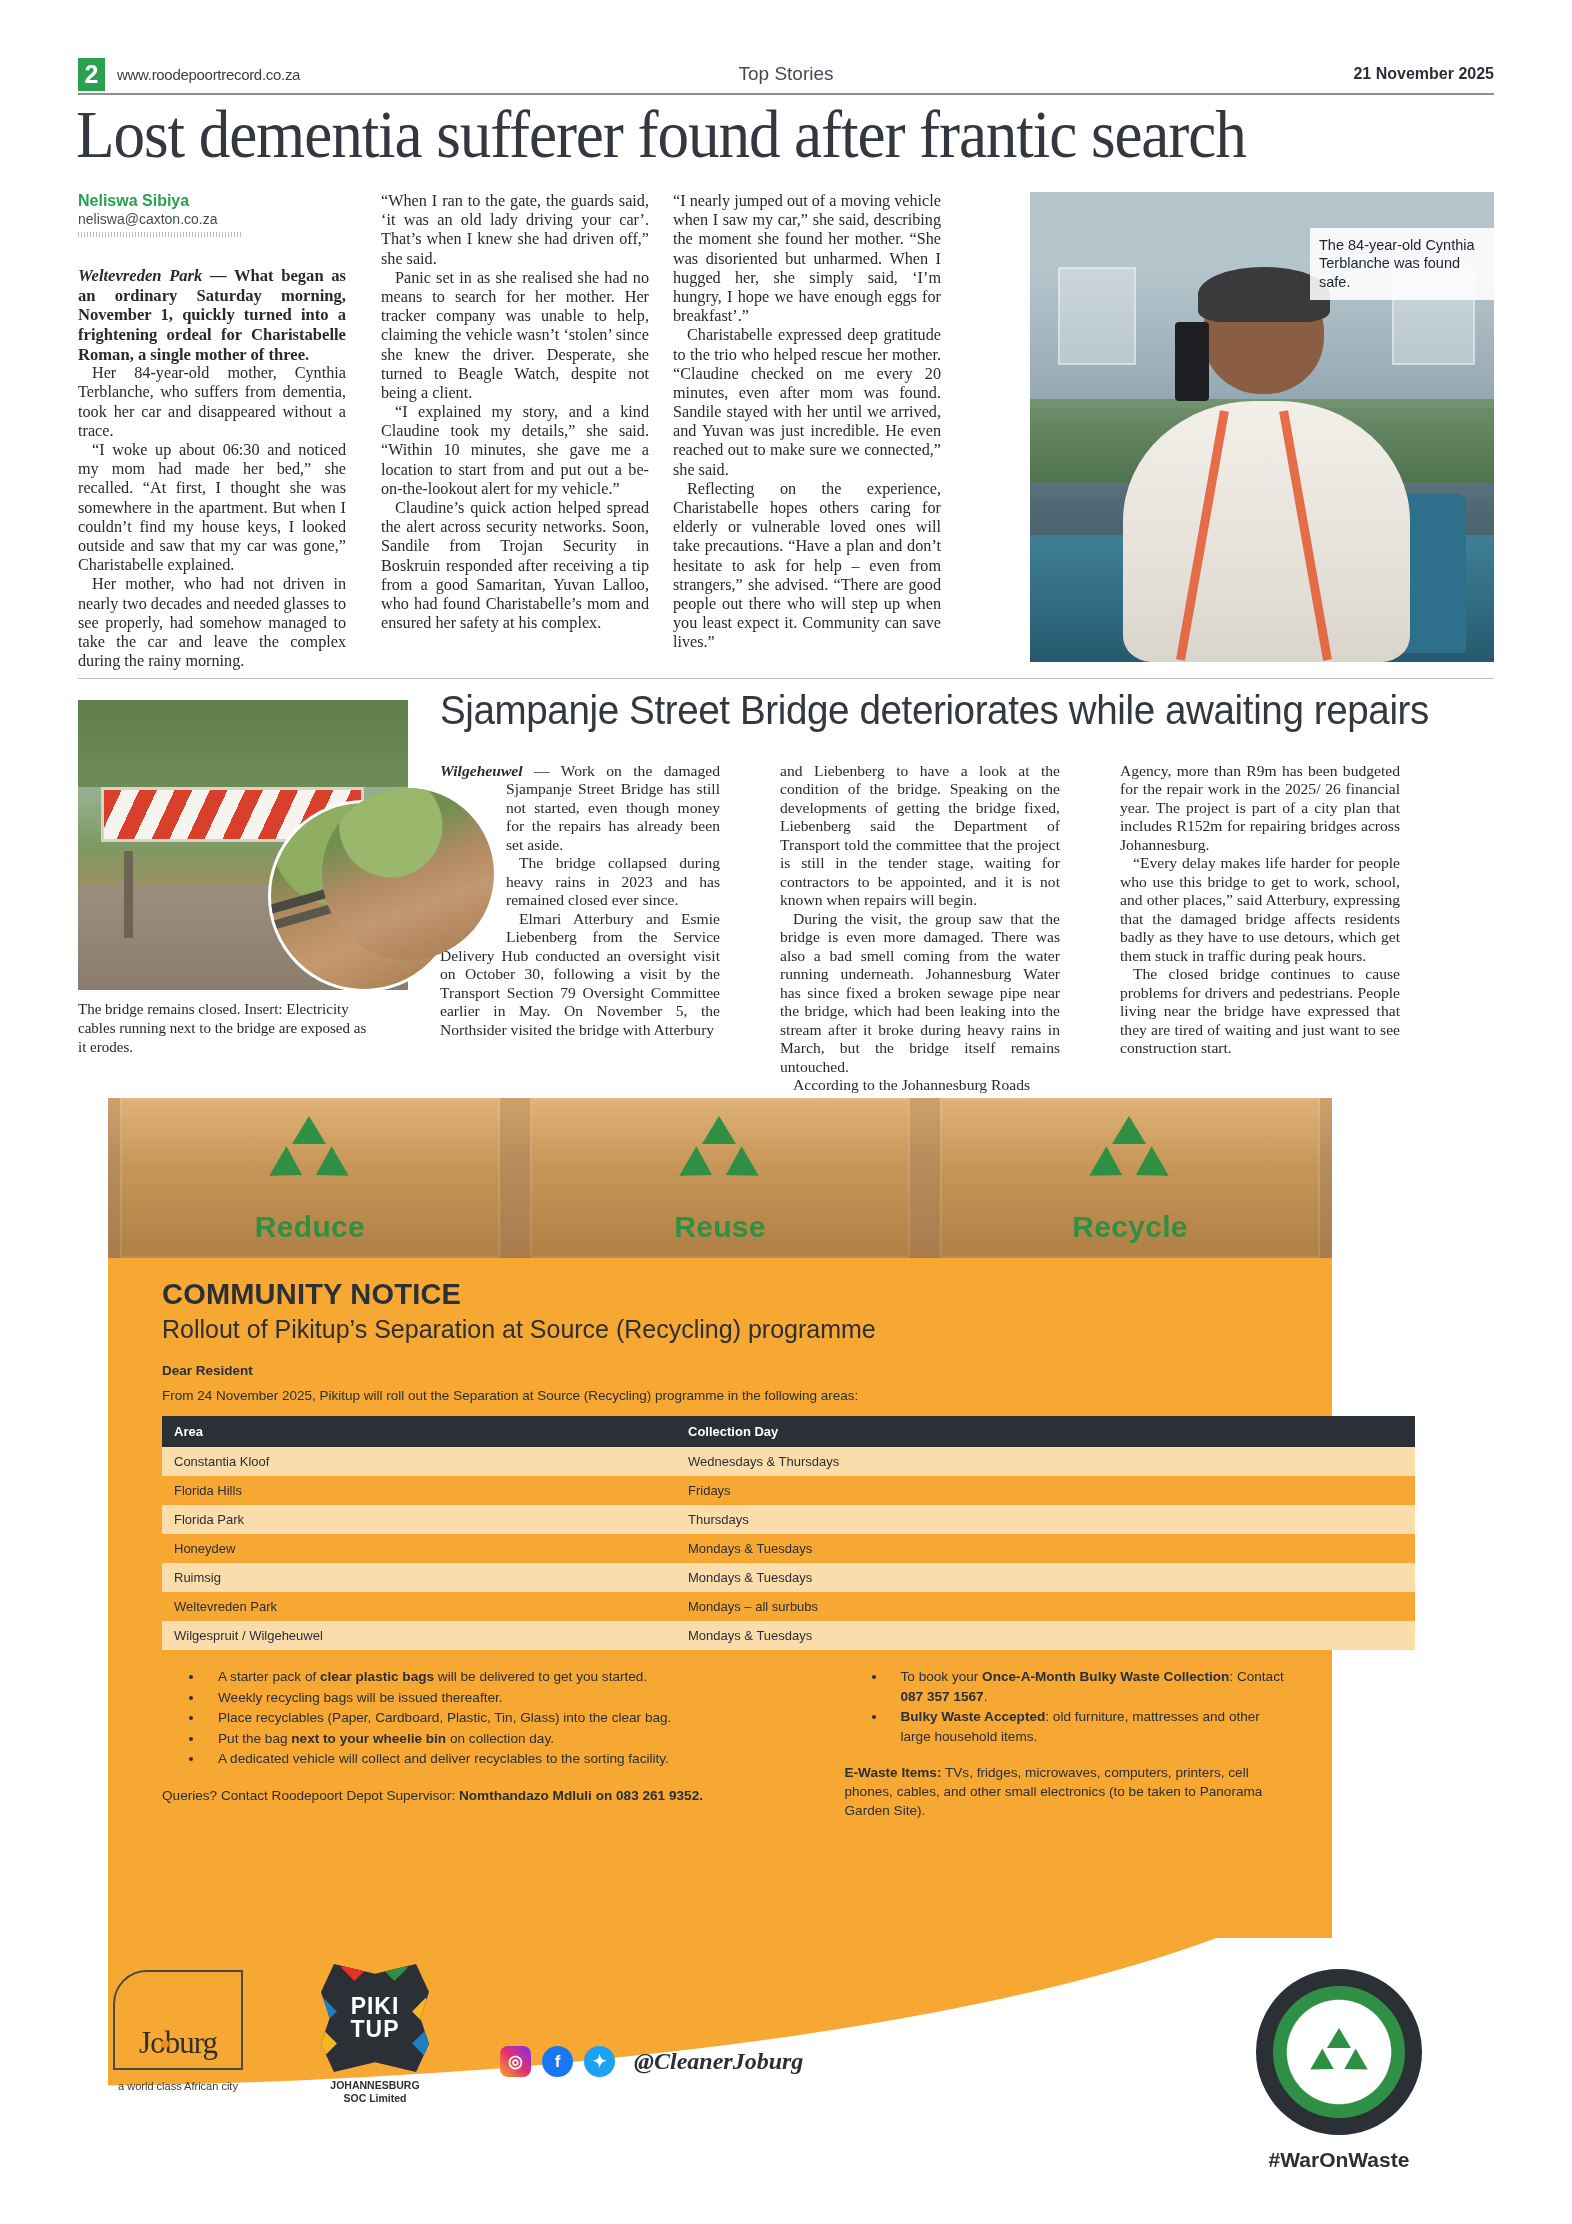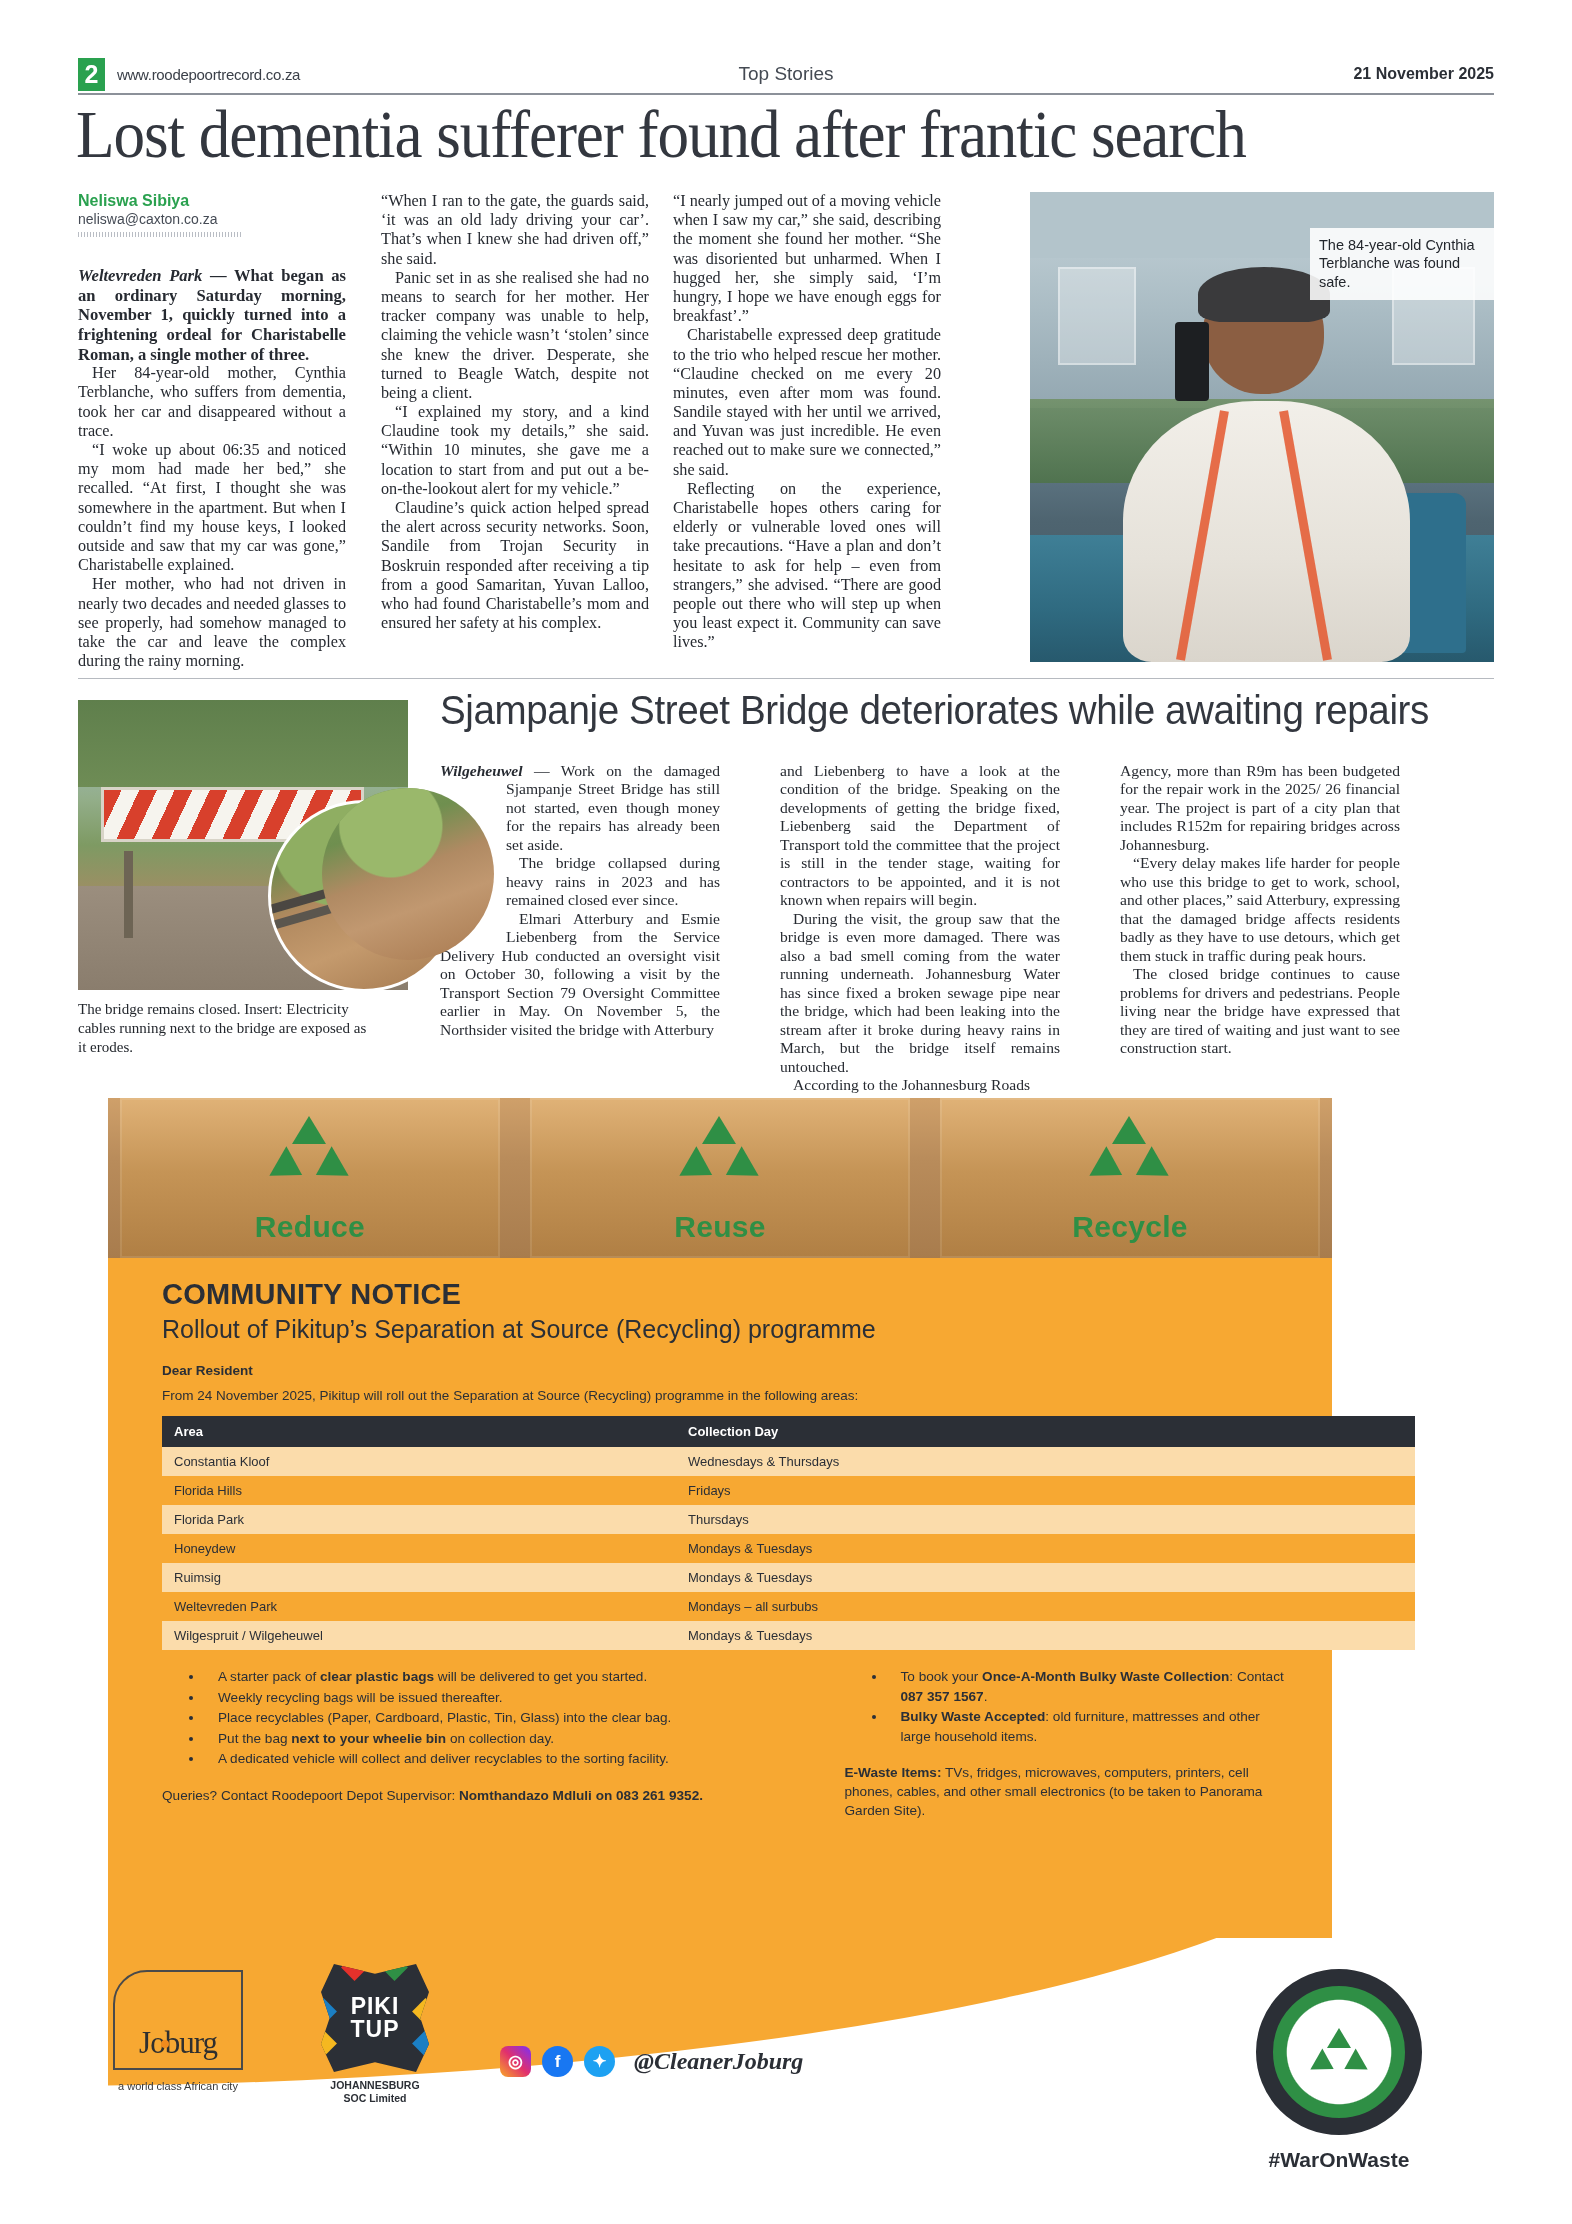--- a/index.html
+++ b/index.html
@@ -204,21 +204,21 @@
   <div class="s1">
     <div>
       <div class="byline">Neliswa Sibiya</div>
       <div class="byline-mail">neliswa@caxton.co.za</div>
       <div class="byline-rule"></div>
     </div>
 
     <div class="col" id="c1">
       <p class="first lead"><i>Weltevreden Park</i><span> — What began as an ordinary Saturday morning, November 1, quickly turned into a frightening ordeal for Charistabelle Roman, a single mother of three.</span></p>
       <p>Her 84-year-old mother, Cynthia Terblanche, who suffers from dementia, took her car and disappeared without a trace.</p>
-      <p>“I woke up about 06:35 and noticed my mom had made her bed,” she recalled. “At first, I thought she was somewhere in the apartment. But when I couldn’t find my house keys, I looked outside and saw that my car was gone,” Charistabelle explained.</p>
+      <p>“I woke up about 06:30 and noticed my mom had made her bed,” she recalled. “At first, I thought she was somewhere in the apartment. But when I couldn’t find my house keys, I looked outside and saw that my car was gone,” Charistabelle explained.</p>
       <p>Her mother, who had not driven in nearly two decades and needed glasses to see properly, had somehow managed to take the car and leave the complex during the rainy morning.</p>
     </div>
 
     <div class="col" id="c2">
       <p class="first">“When I ran to the gate, the guards said, ‘it was an old lady driving your car’. That’s when I knew she had driven off,” she said.</p>
       <p>Panic set in as she realised she had no means to search for her mother. Her tracker company was unable to help, claiming the vehicle wasn’t ‘stolen’ since she knew the driver. Desperate, she turned to Beagle Watch, despite not being a client.</p>
       <p>“I explained my story, and a kind Claudine took my details,” she said. “Within 10 minutes, she gave me a location to start from and put out a be-on-the-lookout alert for my vehicle.”</p>
       <p>Claudine’s quick action helped spread the alert across security networks. Soon, Sandile from Trojan Security in Boskruin responded after receiving a tip from a good Samaritan, Yuvan Lalloo, who had found Charistabelle’s mom and ensured her safety at his complex.</p>
     </div>
 

